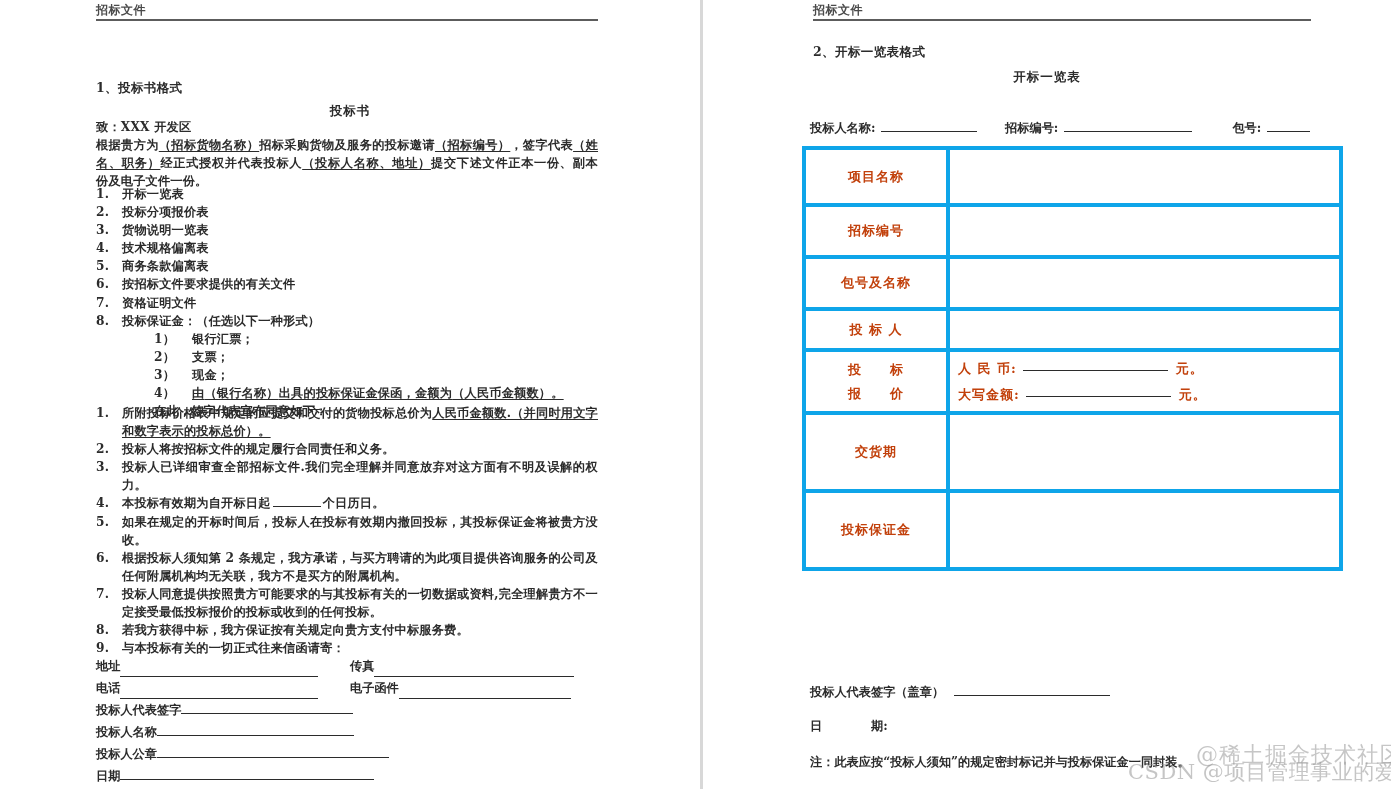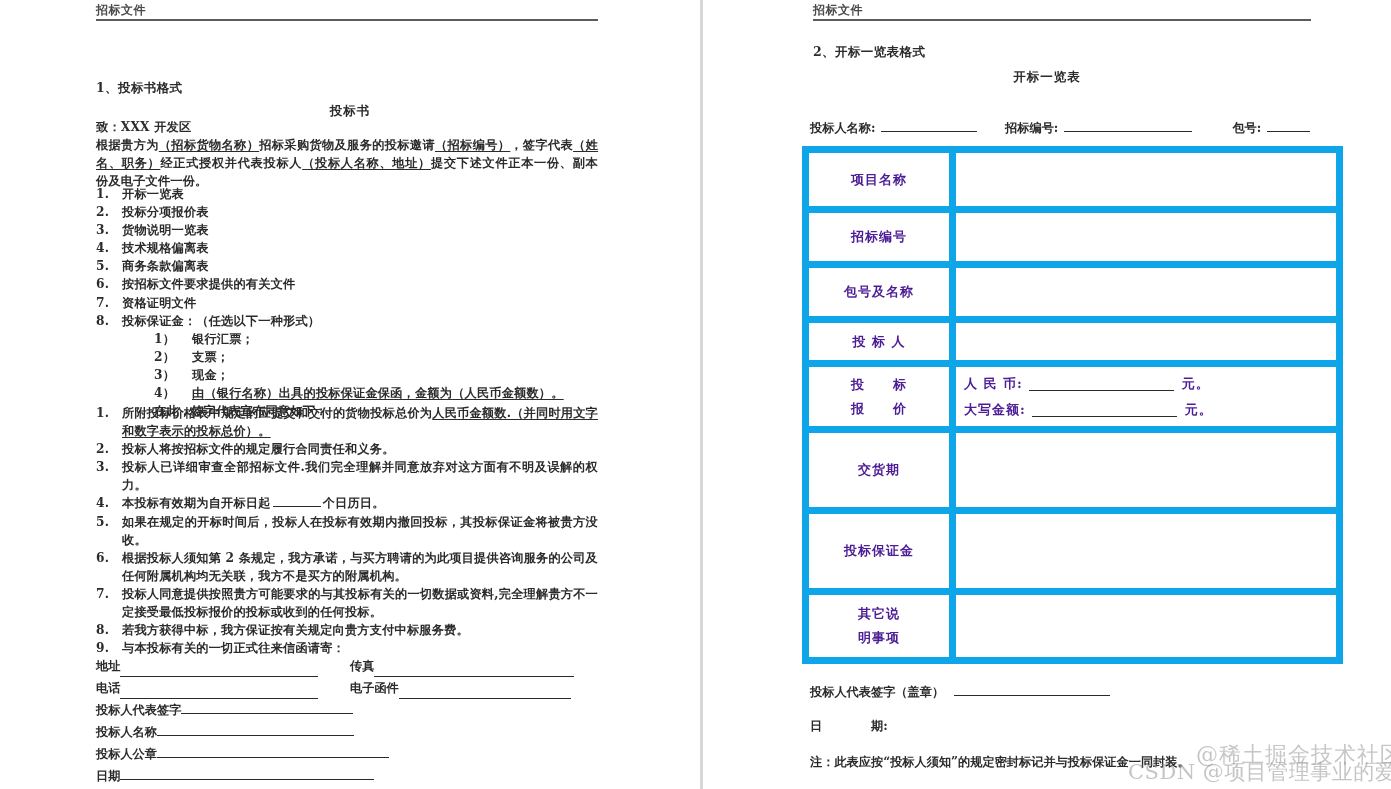--- a/index.html
+++ b/index.html
@@ -167,37 +167,37 @@
     position: absolute;
     left: 802px;
     top: 146px;
     width: 541px;
     border-collapse: collapse;
     border: 3px double #6d6d6d;
     background: #fff;
     table-layout: fixed;
   }
   table.kv td {
-    border: 7px solid #0ea5e9;
+    border: 4px solid #0ea5e9;
     font-size: 13px;
     font-weight: 700;
-    color: #4c1d95;
+    color: #c2410c;
     padding: 0 8px;
     vertical-align: middle;
   }
   td.kv-label {
     width: 124px;
     text-align: center;
     letter-spacing: 1px;
   }
   td.kv-value { width: auto; }
   .kv-label .l2 { display: block; line-height: 24px; }
   .price-line {
     display: flex;
-    align-items: center;
+    align-items: flex-start;
     line-height: 26px;
     white-space: nowrap;
   }
   .price-lbl { letter-spacing: 1px; }
   .price-blank {
     border-bottom: 1.4px solid #2b2b2b;
     height: 14px;
     width: 145px;
     margin: 0 8px 0 6px;
   }
@@ -463,27 +463,20 @@
       </td>
     </tr>
     <tr>
       <td class="kv-label" style="height:74px;">交货期</td>
       <td class="kv-value"></td>
     </tr>
     <tr>
       <td class="kv-label" style="height:74px;">投标保证金</td>
       <td class="kv-value"></td>
     </tr>
-    <tr>
-      <td class="kv-label" style="height:62px;">
-        <span class="l2">其它说</span>
-        <span class="l2">明事项</span>
-      </td>
-      <td class="kv-value"></td>
-    </tr>
   </tbody>
 </table>
 
 <div class="sign-block" style="top:682px;display:flex;align-items:baseline;">
   <span class="fill-lbl">投标人代表签字（盖章）</span>
   <span class="fill-line" style="width:156px;margin-left:10px;"></span>
 </div>
 
 <div class="sign-block" style="top:710px;margin-top:8px;">日　　　　期:</div>
 

